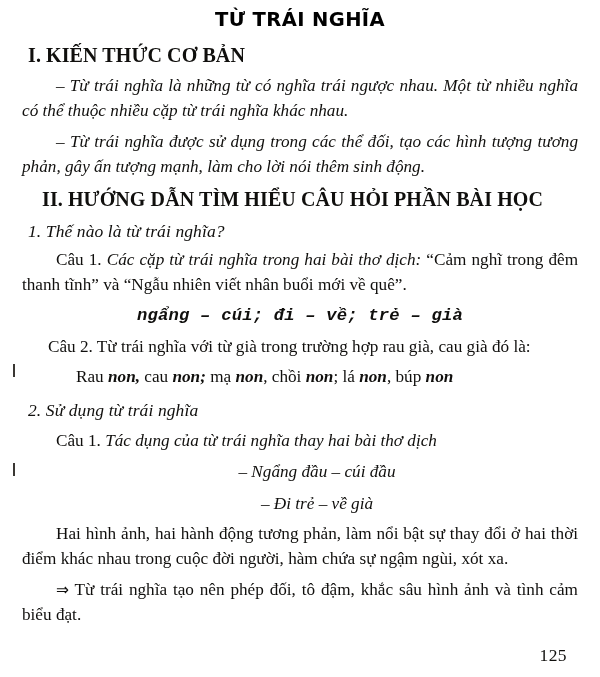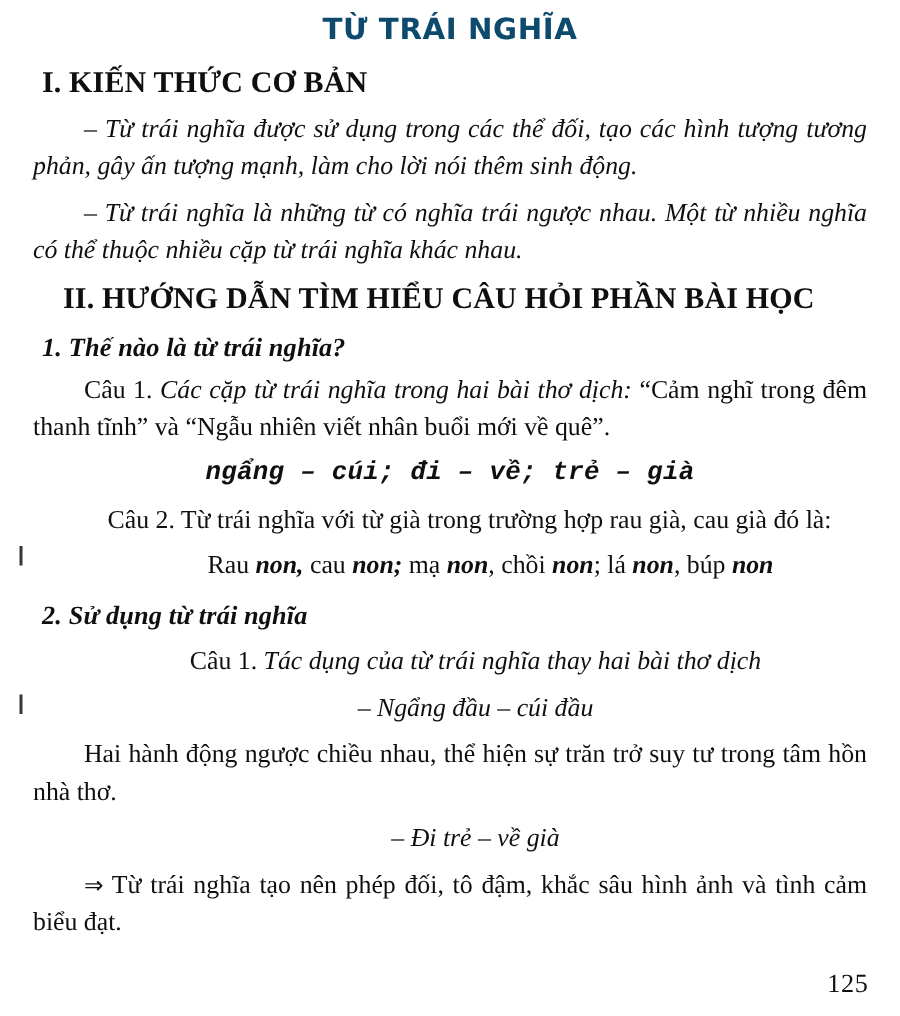--- a/index.html
+++ b/index.html
@@ -27,38 +27,38 @@
   
   .doc-title {
     text-align: center;
     font-family: "DejaVu Sans", "Liberation Sans", sans-serif;
     font-weight: 700;
     font-size: 19.5px;
     letter-spacing: 0.4px;
     margin: 6px 0 0 0;
     padding-top: 4px;
     line-height: 1.05;
-    color: #0c4a6e;
+    color: #000000;
   }
 
   
   h2.sect {
     font-size: 20px;
     font-weight: 700;
     margin: 14px 0 0 6px;
     line-height: 1.18;
     letter-spacing: 0.1px;
   }
   h2.sect.tight {
     margin-top: 9px;
     margin-left: 20px;
   }
   h3.subsect {
     font-size: 17.5px;
-    font-weight: 700;
+    font-weight: 400;
     font-style: italic;
     margin: 9px 0 0 6px;
     line-height: 1.2;
     letter-spacing: 0.1px;
   }
 
   
   p {
     margin: 0;
     font-size: 17.2px;
@@ -71,21 +71,21 @@
     text-indent: 34px;
   }
   p.body-it {
     font-style: italic;
     margin-top: 5px;
     text-indent: 34px;
   }
   p.hang {
     margin-top: 5px;
     text-indent: 26px;
-    text-align: center;
+    text-align: left;
   }
   p.hang-it {
     font-style: italic;
     margin-top: 6px;
     text-indent: 26px;
     text-align: center;
   }
   p.center-bi {
     font-style: italic;
     font-weight: 700;
@@ -111,38 +111,38 @@
     width: 1.6px;
     height: 13px;
     background: #3a3733;
   }
   #tick-1 { top: 358px; }
   #tick-2 { top: 457px; }
 
   
   .folio {
     position: absolute;
-    right: 21px;
+    right: 33px;
     bottom: 17px;
     font-size: 17.5px;
     letter-spacing: 0.4px;
   }
 </style>
 </head>
 <body>
 
 <div class="page">
 
   <h1 class="doc-title">TỪ TRÁI NGHĨA</h1>
 
   <h2 class="sect">I. KIẾN THỨC CƠ BẢN</h2>
 
+  <p class="body-it">– Từ trái nghĩa là những từ có nghĩa trái ngược nhau. Một từ nhiều nghĩa có thể thuộc nhiều cặp từ trái nghĩa khác nhau.</p>
+
   <p class="body-it">– Từ trái nghĩa được sử dụng trong các thể đối, tạo các hình tượng tương phản, gây ấn tượng mạnh, làm cho lời nói thêm sinh động.</p>
-
-  <p class="body-it">– Từ trái nghĩa là những từ có nghĩa trái ngược nhau. Một từ nhiều nghĩa có thể thuộc nhiều cặp từ trái nghĩa khác nhau.</p>
 
   <h2 class="sect tight">II. HƯỚNG DẪN TÌM HIỂU CÂU HỎI PHẦN BÀI HỌC</h2>
 
   <h3 class="subsect">1. Thế nào là từ trái nghĩa?</h3>
 
   <p class="body noindent" style="text-indent:34px">
     <span class="rm">Câu 1.</span><span class="rm"> </span><em class="it">Các cặp từ trái nghĩa trong hai bài thơ dịch:</em><span class="rm"> “Cảm nghĩ trong đêm thanh tĩnh” và “Ngẫu nhiên viết nhân buổi mới về quê”.</span>
   </p>
 
   <p class="center-bi">ngẩng – cúi; đi – về; trẻ – già</p>
@@ -156,24 +156,24 @@
   </p>
 
   <h3 class="subsect" style="margin-top:11px">2. Sử dụng từ trái nghĩa</h3>
 
   <p class="hang" style="text-indent:34px;margin-top:7px">
     <span class="rm">Câu 1.</span><span class="rm"> </span><em class="it">Tác dụng của từ trái nghĩa thay hai bài thơ dịch</em>
   </p>
 
   <p class="hang-it" style="text-indent:34px">– Ngẩng đầu – cúi đầu</p>
 
-  <p class="body">Hai hành động ngược chiều nhau, thể hiện sự trăn trở suy tư trong tâm hồn nhà thơ.</p>
 
   <p class="hang-it" style="text-indent:34px">– Đi trẻ – về già</p>
 
+  <p class="body">Hai hình ảnh, hai hành động tương phản, làm nổi bật sự thay đổi ở hai thời điểm khác nhau trong cuộc đời người, hàm chứa sự ngậm ngùi, xót xa.</p>
 
   <p class="body">
     <span class="arrow">⇒</span>
     <span>Từ trái nghĩa tạo nên phép đối, tô đậm, khắc sâu hình ảnh và tình cảm biểu đạt.</span>
   </p>
 
   <div class="tick" id="tick-1"></div>
   <div class="tick" id="tick-2"></div>
 
   <div class="folio">125</div>

